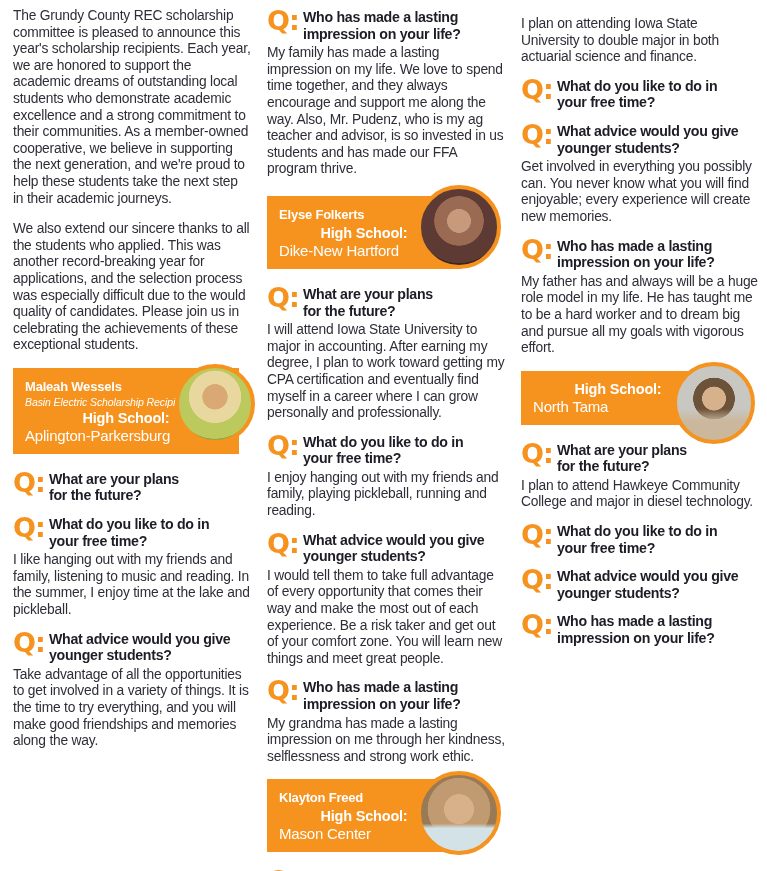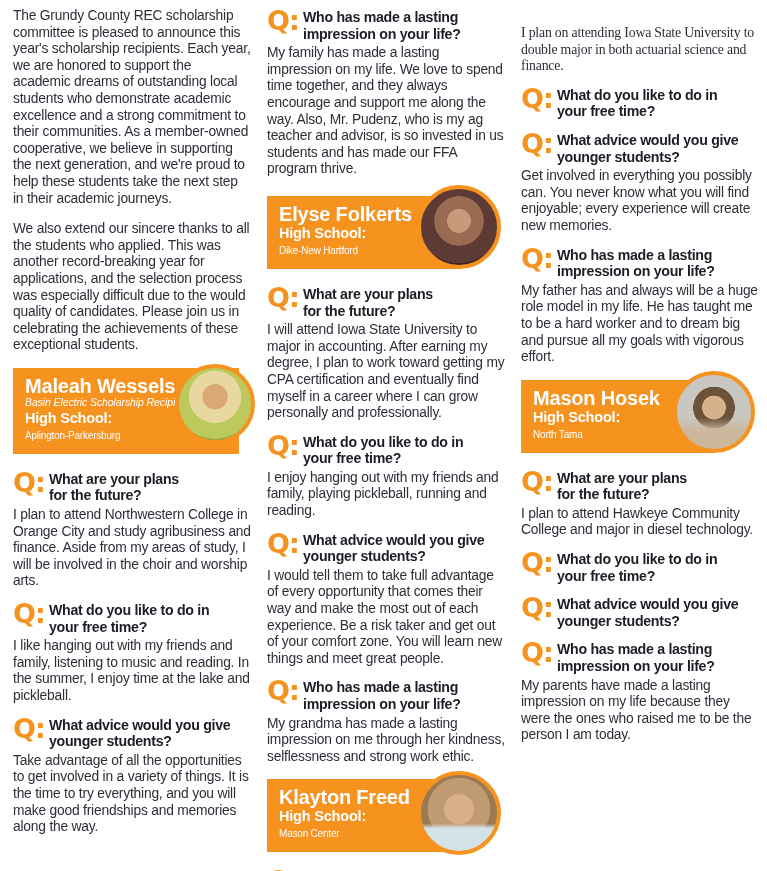--- a/index.html
+++ b/index.html
@@ -21,24 +21,24 @@
   .q{margin:0;font-size:14.2px;line-height:16.6px;font-weight:bold;color:#1e1c26;
      letter-spacing:-0.3px;white-space:pre-line;max-width:198px;padding-top:1px;}
   .a{margin:3px 0 0 0;font-size:13.8px;line-height:16.6px;letter-spacing:-0.2px;color:#2f2d38;}
 
   
   .banner{position:relative;background:#F6921E;color:#ffffff;
           padding:9px 12px;margin:14px 0 16px 0;}
   .banner.first{margin-top:10px;}
   .banner-wide{width:202px;}
   .banner-narrow{width:170px;}
-  .b-name{font-size:20px;font-weight:bold;line-height:19px;letter-spacing:-0.2px;}
+  .b-name{font-size:13px;font-weight:bold;line-height:19px;letter-spacing:-0.2px;}
   .b-schol{font-size:10.5px;font-style:italic;line-height:13px;letter-spacing:-0.1px;}
-  .b-hs{font-size:14.5px;font-weight:bold;line-height:18px;letter-spacing:-0.2px;}
-  .b-school{font-size:10px;line-height:18px;letter-spacing:-0.2px;}
+  .b-hs{font-size:14.5px;font-weight:bold;line-height:18px;letter-spacing:-0.2px;text-align:center;}
+  .b-school{font-size:15px;line-height:18px;letter-spacing:-0.2px;}
 
   .photo{position:absolute;border-radius:50%;border:4px solid #F6921E;z-index:2;}
   .p-maleah{width:72px;height:72px;right:-16px;top:-4px;
     background:radial-gradient(circle at 50% 40%,#d9a873 0 22%,#e8d79e 23% 46%,#bcca5d 47% 74%,#8fa843 75% 100%);}
   .p-elyse{width:76px;height:76px;right:-40px;top:-11px;
     background:radial-gradient(circle at 50% 42%,#c89a7c 0 20%,#9a6a52 21% 42%,#5d3a33 43% 72%,#3c2624 73% 100%);}
   .p-klayton{width:76px;height:76px;right:-40px;top:-8px;
     background:linear-gradient(180deg,rgba(0,0,0,0) 64%,#d3e2e6 70%),
       radial-gradient(circle at 50% 45%,#d8b08a 0 26%,#c09a70 27% 55%,#9a7a55 56% 100%);}
   .p-mason{width:74px;height:74px;right:-40px;top:-9px;
@@ -61,21 +61,20 @@
       <div class="b-school">Aplington-Parkersburg</div>
       <div class="photo p-maleah"></div>
     </div>
 
     <div class="qa-block">
       <div class="qa-head">
         <span class="qmark">Q:</span>
         <h3 class="q">What are your plans
 for the future?</h3>
       </div>
-      <p class="a">I plan to attend Northwestern College in Orange City and study agribusiness and finance. Aside from my areas of study, I will be involved in the choir and worship arts.</p>
     </div>
 
     <div class="qa-block">
       <div class="qa-head">
         <span class="qmark">Q:</span>
         <h3 class="q">What do you like to do in
 your free time?</h3>
       </div>
       <p class="a">I like hanging out with my friends and family, listening to music and reading. In the summer, I enjoy time at the lake and pickleball.</p>
     </div>
@@ -154,21 +153,21 @@
       <div class="qa-head">
         <span class="qmark">Q:</span>
         <h3 class="q">What are your plans
 for the future?</h3>
       </div>
     </div>
   </div>
 
   <div class="col">
     <div class="qa-block">
-      <p class="a" style="margin-top:17px;font-family:Liberation Serif, serif;">I plan on attending Iowa State University to double major in both actuarial science and finance.</p>
+      <p class="a" style="margin-top:8px;">I plan on attending Iowa State University to double major in both actuarial science and finance.</p>
     </div>
 
     <div class="qa-block">
       <div class="qa-head">
         <span class="qmark">Q:</span>
         <h3 class="q">What do you like to do in
 your free time?</h3>
       </div>
     </div>
 
@@ -184,21 +183,20 @@
     <div class="qa-block">
       <div class="qa-head">
         <span class="qmark">Q:</span>
         <h3 class="q">Who has made a lasting
 impression on your life?</h3>
       </div>
       <p class="a">My father has and always will be a huge role model in my life. He has taught me to be a hard worker and to dream big and pursue all my goals with vigorous effort.</p>
     </div>
 
     <div class="banner banner-narrow">
-      <div class="b-name">Mason Hosek</div>
       <div class="b-hs">High School:</div>
       <div class="b-school">North Tama</div>
       <div class="photo p-mason"></div>
     </div>
 
     <div class="qa-block">
       <div class="qa-head">
         <span class="qmark">Q:</span>
         <h3 class="q">What are your plans
 for the future?</h3>
@@ -221,17 +219,16 @@
 younger students?</h3>
       </div>
     </div>
 
     <div class="qa-block">
       <div class="qa-head">
         <span class="qmark">Q:</span>
         <h3 class="q">Who has made a lasting
 impression on your life?</h3>
       </div>
-      <p class="a">My parents have made a lasting impression on my life because they were the ones who raised me to be the person I am today.</p>
     </div>
   </div>
 
 </div>
 
 </body></html>

